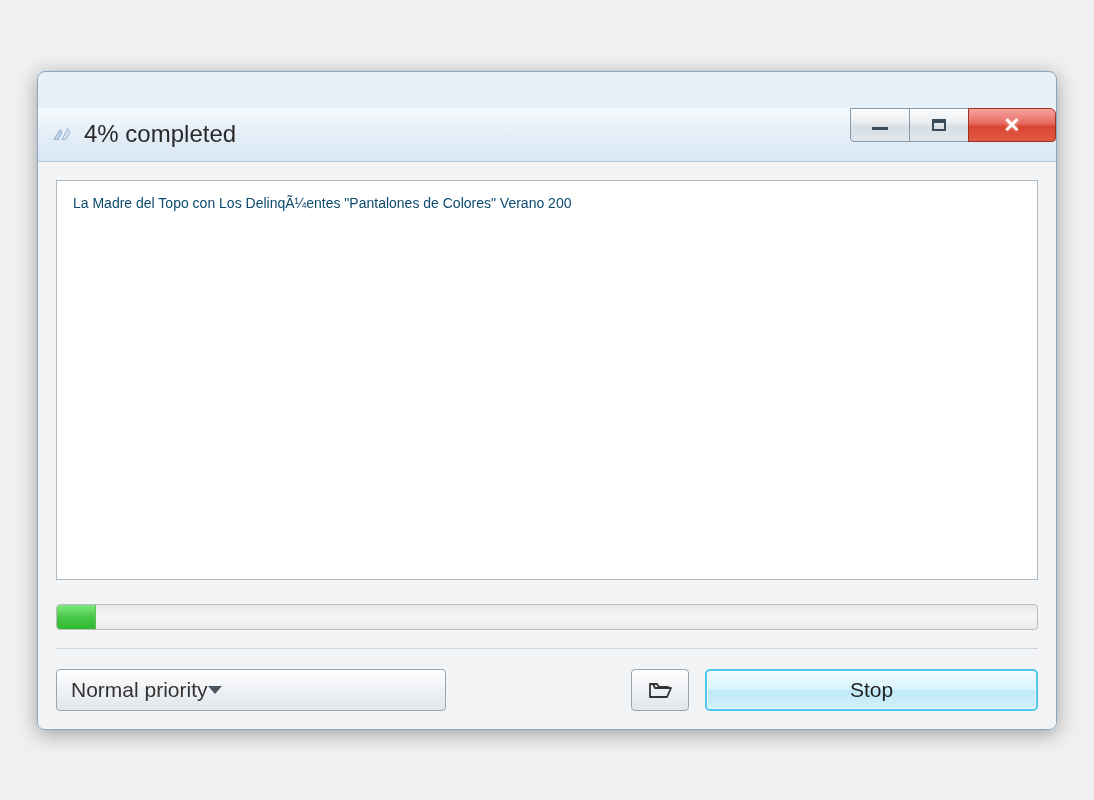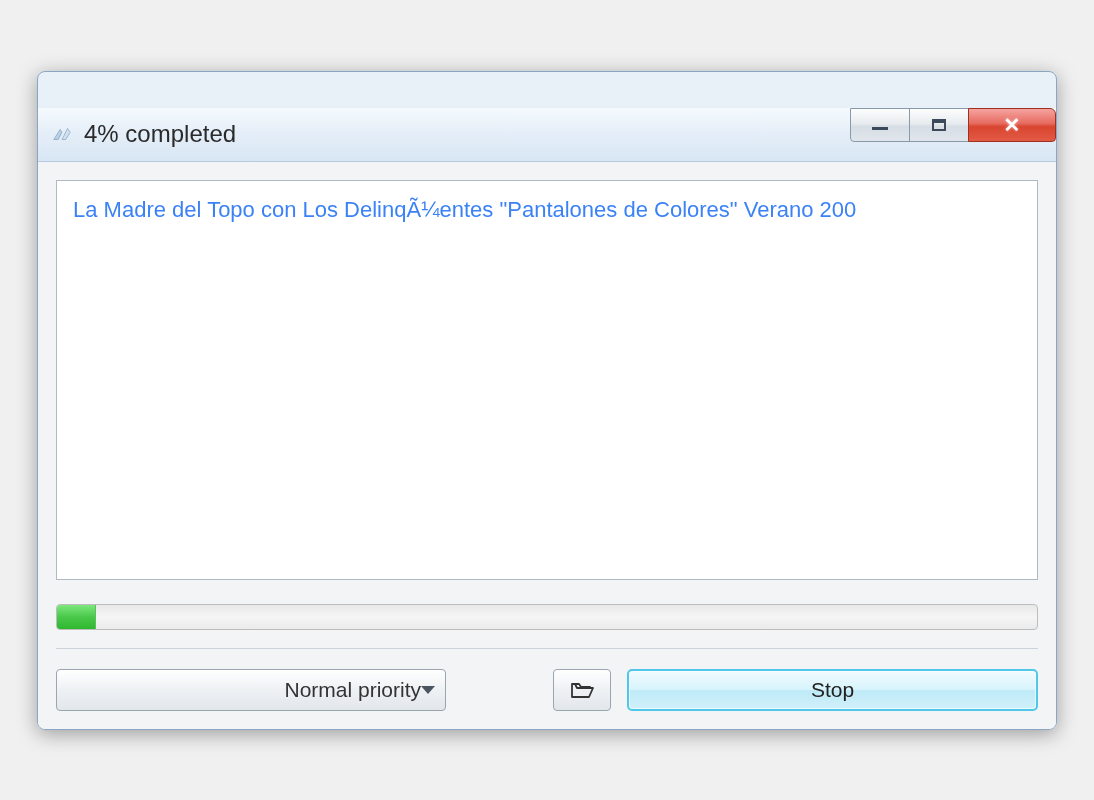--- a/index.html
+++ b/index.html
@@ -104,22 +104,22 @@
     .client-area {
       padding: 18px;
       background: #f2f4f6;
     }
     .log-panel {
       width: 100%;
       height: 400px;
       background: #fff;
       border: 1px solid #b0b8c0;
       padding: 12px 16px;
-      font-size: 22px;
-      color: #3b82f6;
+      font-size: 14px;
+      color: #0c4a6e;
       line-height: 1.55;
       overflow: hidden;
       white-space: nowrap;
     }
     .log-line {
       overflow: hidden;
       text-overflow: clip;
     }
     .progress-section {
       margin-top: 24px;
@@ -151,21 +151,21 @@
       height: 42px;
       border: 1px solid #9aa5b0;
       border-radius: 4px;
       background: linear-gradient(to bottom, #ffffff 0%, #eef1f4 50%, #e2e7ec 100%);
       display: flex;
       align-items: center;
       padding: 0 10px 0 14px;
       font-size: 21px;
       color: #333;
       cursor: pointer;
-      justify-content: flex-end;
+      justify-content: flex-start;
     }
     .select-caret {
       width: 0;
       height: 0;
       border-left: 7px solid transparent;
       border-right: 7px solid transparent;
       border-top: 8px solid #4a5560;
     }
     .spacer {
       flex: 1;
@@ -175,21 +175,21 @@
       height: 42px;
       border: 1px solid #9aa5b0;
       border-radius: 4px;
       background: linear-gradient(to bottom, #ffffff 0%, #eef1f4 50%, #e2e7ec 100%);
       display: flex;
       align-items: center;
       justify-content: center;
       cursor: pointer;
     }
     .stop-btn {
-      width: 411px;
+      width: 333px;
       height: 42px;
       border: 2px solid #4fc7e8;
       border-radius: 5px;
       background: linear-gradient(to bottom, #f0fbfe 0%, #d8f4fc 48%, #bfeaf8 52%, #d0f0fa 100%);
       display: flex;
       align-items: center;
       justify-content: center;
       font-size: 21px;
       color: #222;
       cursor: pointer;

